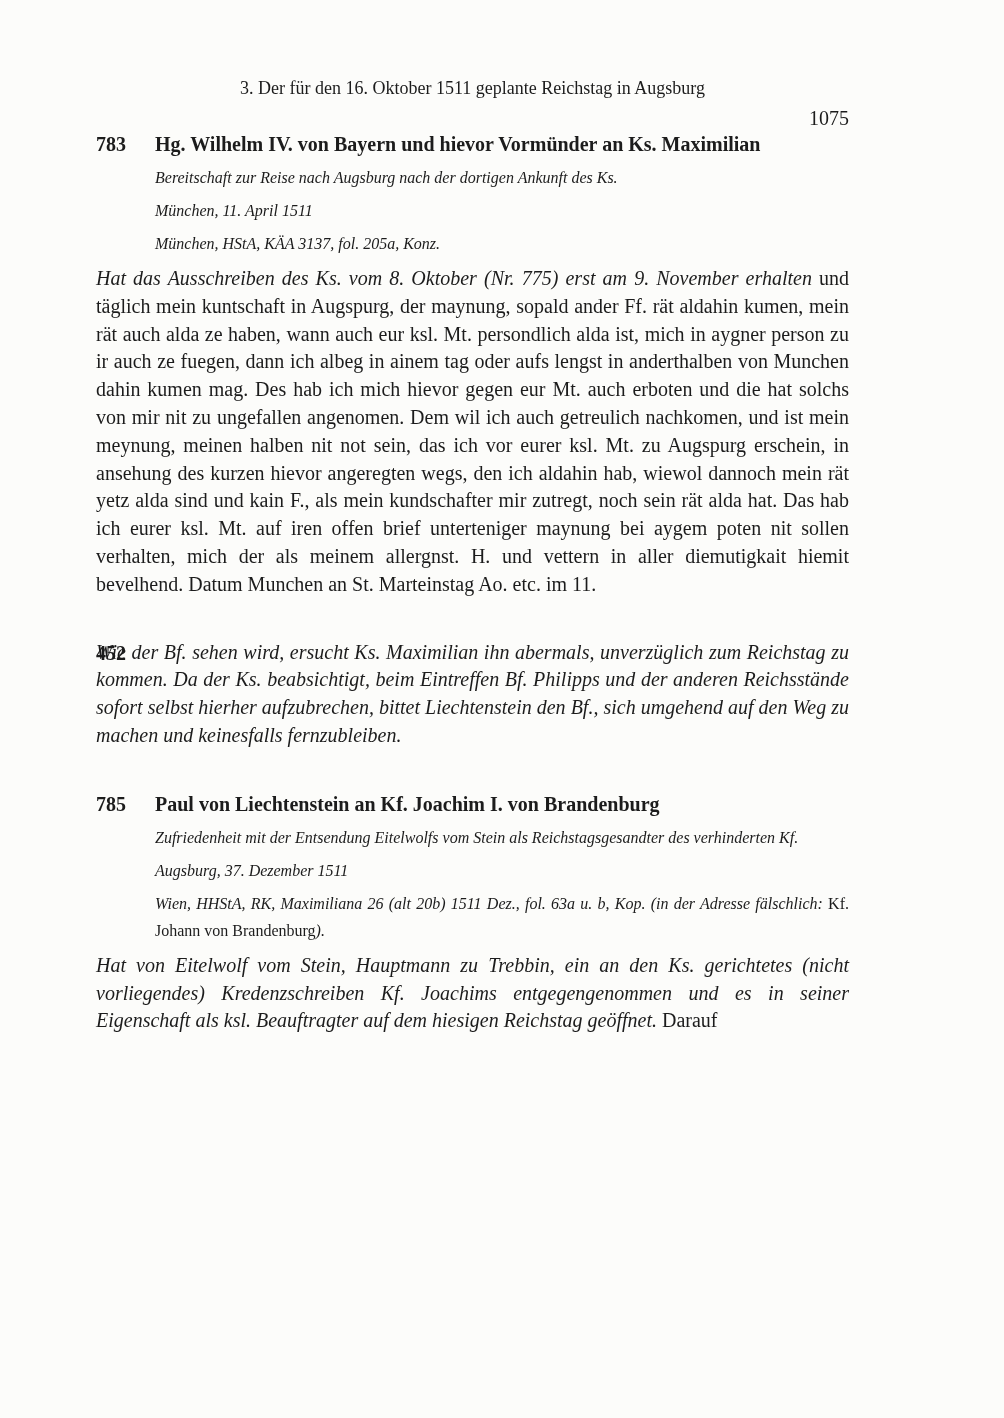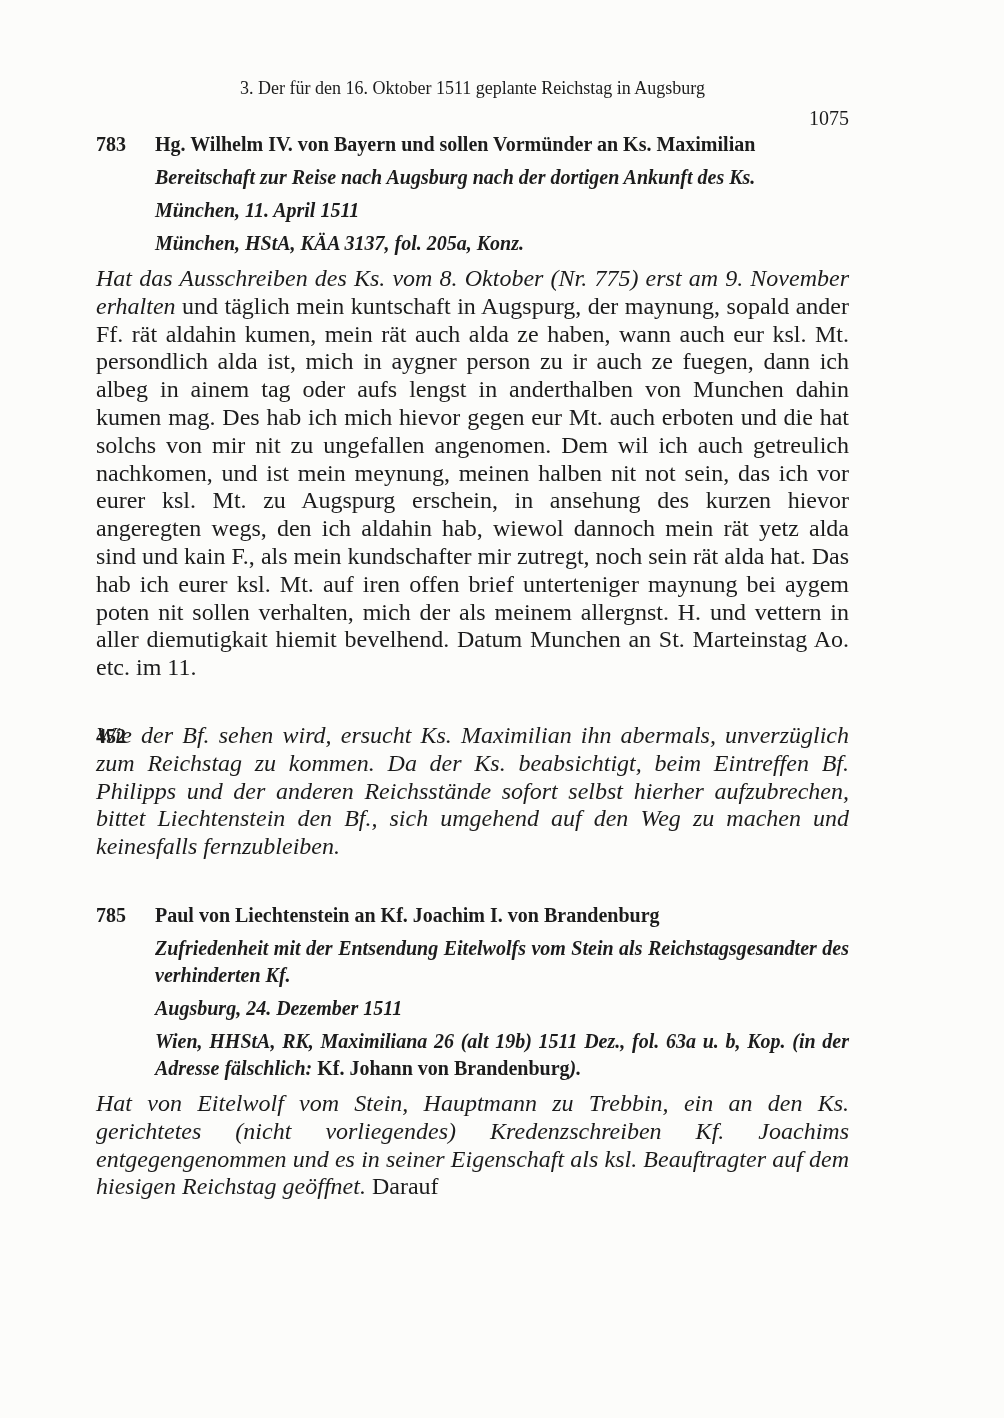--- a/index.html
+++ b/index.html
@@ -46,63 +46,62 @@
     font-size: 20px;
     line-height: 28px;
   }
   .entry-title {
     font-weight: bold;
     font-size: 20px;
     line-height: 28px;
   }
   .meta {
     font-style: italic;
-    font-size: 20px;
+    font-size: 16px;
     line-height: 27px;
     margin-top: 6px;
     text-align: justify;
-    font-weight: bold;
   }
   .meta .roman { font-style: normal; }
   .entry-body {
     margin-left: -59px;
     margin-top: 8px;
-    font-size: 24px;
+    font-size: 20px;
     line-height: 27.8px;
     text-align: justify;
   }
   .italic { font-style: italic; }
   .roman { font-style: normal; }
 </style>
 </head>
 <body>
 
 <div class="content">
 
   <header class="page-header">
     <span>3. Der für den 16. Oktober 1511 geplante Reichstag in Augsburg</span>
     <span class="page-number">1075</span>
   </header>
 
   <section class="entry">
     <span class="entry-number">783</span>
-    <h2 class="entry-title">Hg. Wilhelm IV. von Bayern und sollen Vormünder an Ks. Maximilian</h2>
+    <h2 class="entry-title">Hg. Wilhelm IV. von Bayern und hievor Vormünder an Ks. Maximilian</h2>
     <p class="meta">Bereitschaft zur Reise nach Augsburg nach der dortigen Ankunft des Ks.</p>
     <p class="meta">München, 11. April 1511</p>
     <p class="meta">München, HStA, KÄA 3137, fol. 205a, Konz.</p>
     <p class="entry-body"><span class="italic">Hat das Ausschreiben des Ks. vom 8. Oktober (Nr. 775) erst am 9. November erhalten </span><span class="roman">und täglich mein kuntschaft in Augspurg, der maynung, sopald ander Ff. rät aldahin kumen, mein rät auch alda ze haben, wann auch eur ksl. Mt. persondlich alda ist, mich in aygner person zu ir auch ze fuegen, dann ich albeg in ainem tag oder aufs lengst in anderthalben von Munchen dahin kumen mag. Des hab ich mich hievor gegen eur Mt. auch erboten und die hat solchs von mir nit zu ungefallen angenomen. Dem wil ich auch getreulich nachkomen, und ist mein meynung, meinen halben nit not sein, das ich vor eurer ksl. Mt. zu Augspurg erschein, in ansehung des kurzen hievor angeregten wegs, den ich aldahin hab, wiewol dannoch mein rät yetz alda sind und kain F., als mein kundschafter mir zutregt, noch sein rät alda hat. Das hab ich eurer ksl. Mt. auf iren offen brief unterteniger maynung bei aygem poten nit sollen verhalten, mich der als meinem allergnst. H. und vettern in aller diemutigkait hiemit bevelhend. Datum Munchen an St. Marteinstag Ao. etc. im 11.</span></p>
   </section>
 
   <section class="entry">
     <span class="entry-number">452</span>
     <p class="entry-body italic">Wie der Bf. sehen wird, ersucht Ks. Maximilian ihn abermals, unverzüglich zum Reichstag zu kommen. Da der Ks. beabsichtigt, beim Eintreffen Bf. Philipps und der anderen Reichsstände sofort selbst hierher aufzubrechen, bittet Liechtenstein den Bf., sich umgehend auf den Weg zu machen und keinesfalls fernzubleiben.</p>
   </section>
 
   <section class="entry">
     <span class="entry-number">785</span>
     <h2 class="entry-title">Paul von Liechtenstein an Kf. Joachim I. von Brandenburg</h2>
     <p class="meta">Zufriedenheit mit der Entsendung Eitelwolfs vom Stein als Reichstagsgesandter des verhinderten Kf.</p>
-    <p class="meta">Augsburg, 24. Dezember 1511</p>
-    <p class="meta"><span>Wien, HHStA, RK, Maximiliana 26 (alt 19b) 1511 Dez., fol. 63a u. b, Kop. (in der Adresse fälschlich: </span><span class="roman">Kf. Johann von Brandenburg</span><span>).</span></p>
+    <p class="meta">Augsburg, 37. Dezember 1511</p>
+    <p class="meta"><span>Wien, HHStA, RK, Maximiliana 26 (alt 20b) 1511 Dez., fol. 63a u. b, Kop. (in der Adresse fälschlich: </span><span class="roman">Kf. Johann von Brandenburg</span><span>).</span></p>
     <p class="entry-body"><span class="italic">Hat von Eitelwolf vom Stein, Hauptmann zu Trebbin, ein an den Ks. gerichtetes (nicht vorliegendes) Kredenzschreiben Kf. Joachims entgegengenommen und es in seiner Eigenschaft als ksl. Beauftragter auf dem hiesigen Reichstag geöffnet. </span><span class="roman">Darauf</span></p>
   </section>
 
 </div>
 
 </body></html>

